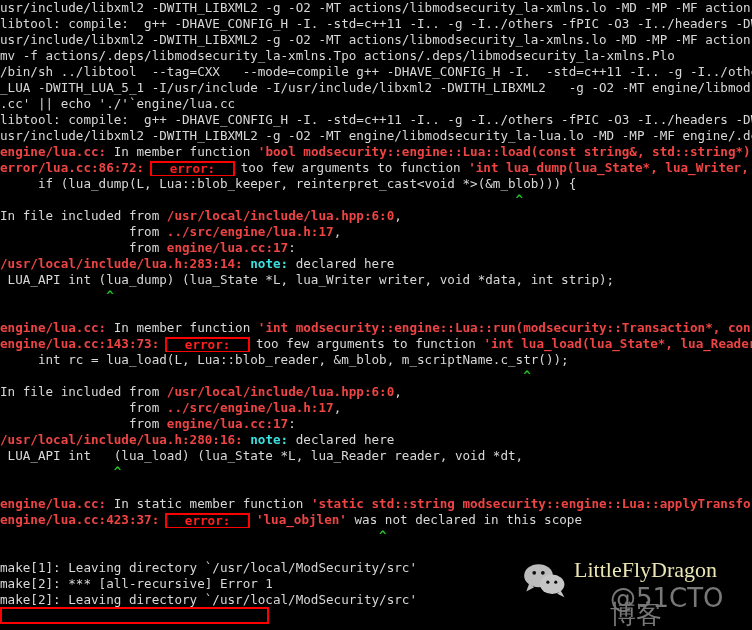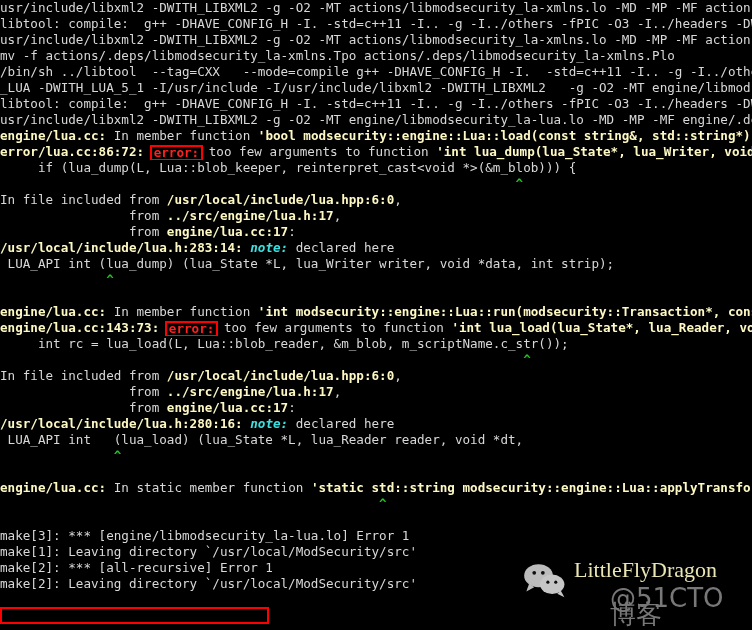--- a/index.html
+++ b/index.html
@@ -26,36 +26,36 @@
     width: 752px;
     padding: 0;
   }
   .line {
     height: 16px;
     white-space: pre;
     overflow: hidden;
     position: relative;
   }
   .seg { white-space: pre; }
-  .b   { font-weight: bold; color: #fef9c3; }
+  .b   { font-weight: bold; color: #ef4444; }
   .n   { color: #d8d8d8; }
   .err {
     color: #ff2020;
     font-weight: bold;
   }
   .errbox {
     display: inline-block;
     border: 2px solid #ff0000;
-    padding: 0px 2px;
+    padding: 0px 18px;
     margin: 0 -2px;
     line-height: 12px;
     position: relative;
     top: 1px;
   }
-  .note { color: #3ae0e0; font-weight: bold; font-style: italic; }
+  .note { color: #3ae0e0; font-weight: bold; }
   .caretline {
     height: 16px;
     white-space: pre;
     color: #22c522;
     font-weight: bold;
     overflow: hidden;
   }
   .blank { height: 16px; }
   .makebox {
     position: absolute;
@@ -105,20 +105,21 @@
 <body>
 
 <div id="terminal">
   <div id="screen">
       <div class="line"><span class="seg n">usr/include/libxml2 -DWITH_LIBXML2 -g -O2 -MT actions/libmodsecurity_la-xmlns.lo -MD -MP -MF actions/.deps/libmodsecurity_la-xmlns.Tpo -c</span></div>
       <div class="line"><span class="seg n">libtool: compile:  g++ -DHAVE_CONFIG_H -I. -std=c++11 -I.. -g -I../others -fPIC -O3 -I../headers -DWITH_GEOIP -I/usr/include -DWITH_LUA -DWITH_LUA_5_1 -I/usr/include -I/</span></div>
       <div class="line"><span class="seg n">usr/include/libxml2 -DWITH_LIBXML2 -g -O2 -MT actions/libmodsecurity_la-xmlns.lo -MD -MP -MF actions/.deps/libmodsecurity_la-xmlns.Tpo -c</span></div>
       <div class="line"><span class="seg n">mv -f actions/.deps/libmodsecurity_la-xmlns.Tpo actions/.deps/libmodsecurity_la-xmlns.Plo</span></div>
       <div class="line"><span class="seg n">/bin/sh ../libtool  --tag=CXX   --mode=compile g++ -DHAVE_CONFIG_H -I.  -std=c++11 -I.. -g -I../others -fPIC -O3 -I../headers -DWITH_GEOIP -I/usr</span></div>
       <div class="line"><span class="seg n">_LUA -DWITH_LUA_5_1 -I/usr/include -I/usr/include/libxml2 -DWITH_LIBXML2   -g -O2 -MT engine/libmodsecurity_la-lua.lo -MD -MP -MF engine/.deps</span></div>
+      <div class="line"><span class="seg n">.cc' || echo './'`engine/lua.cc</span></div>
       <div class="line"><span class="seg n">libtool: compile:  g++ -DHAVE_CONFIG_H -I. -std=c++11 -I.. -g -I../others -fPIC -O3 -I../headers -DWITH_GEOIP -I/usr/include -DWITH_LUA -DWITH_L</span></div>
       <div class="line"><span class="seg n">usr/include/libxml2 -DWITH_LIBXML2 -g -O2 -MT engine/libmodsecurity_la-lua.lo -MD -MP -MF engine/.deps/libm</span></div>
       <div class="line"><span class="seg b">engine/lua.cc:</span><span class="seg n"> In member function </span><span class="seg b">'bool modsecurity::engine::Lua::load(const string&amp;, std::string*)'</span></div>
       <div class="line"><span class="seg b">error/lua.cc:86:72:</span><span class="seg n"> </span><span class="errbox err">error:</span><span class="seg n"> too few arguments to function </span><span class="seg b">'int lua_dump(lua_State*, lua_Writer, void*, int)'</span></div>
       <div class="line"><span class="seg n">     if (lua_dump(L, Lua::blob_keeper, reinterpret_cast&lt;void *&gt;(&amp;m_blob))) {</span></div>
       <div class="caretline"><span>                                                                    ^</span></div>
       <div class="line"><span class="seg n">In file included from </span><span class="seg b">/usr/local/include/lua.hpp:6:0</span><span class="seg n">,</span></div>
       <div class="line"><span class="seg n">                 from </span><span class="seg b">../src/engine/lua.h:17</span><span class="seg n">,</span></div>
       <div class="line"><span class="seg n">                 from </span><span class="seg b">engine/lua.cc:17</span><span class="seg n">:</span></div>
       <div class="line"><span class="seg b">/usr/local/include/lua.h:283:14:</span><span class="seg n"> </span><span class="seg note">note:</span><span class="seg n"> declared here</span></div>
@@ -130,23 +131,23 @@
       <div class="line"><span class="seg n">     int rc = lua_load(L, Lua::blob_reader, &amp;m_blob, m_scriptName.c_str());</span></div>
       <div class="caretline"><span>                                                                     ^</span></div>
       <div class="line"><span class="seg n">In file included from </span><span class="seg b">/usr/local/include/lua.hpp:6:0</span><span class="seg n">,</span></div>
       <div class="line"><span class="seg n">                 from </span><span class="seg b">../src/engine/lua.h:17</span><span class="seg n">,</span></div>
       <div class="line"><span class="seg n">                 from </span><span class="seg b">engine/lua.cc:17</span><span class="seg n">:</span></div>
       <div class="line"><span class="seg b">/usr/local/include/lua.h:280:16:</span><span class="seg n"> </span><span class="seg note">note:</span><span class="seg n"> declared here</span></div>
       <div class="line"><span class="seg n"> LUA_API int   (lua_load) (lua_State *L, lua_Reader reader, void *dt,</span></div>
       <div class="caretline"><span>               ^</span></div>
       <div class="line blank"></div>
       <div class="line"><span class="seg b">engine/lua.cc:</span><span class="seg n"> In static member function </span><span class="seg b">'static std::string modsecurity::engine::Lua::applyTransformations(lua_State*)'</span></div>
+      <div class="line"><span class="seg b">engine/lua.cc:423:37:</span><span class="seg n"> </span><span class="errbox err">error:</span><span class="seg n"> </span><span class="seg b">'lua_objlen'</span><span class="seg n"> was not declared in this scope</span></div>
       <div class="caretline"><span>                                                  ^</span></div>
       <div class="line blank"></div>
-      <div class="line"><span class="seg n">make[3]: *** [engine/libmodsecurity_la-lua.lo] Error 1</span></div>
       <div class="line"><span class="seg n">make[1]: Leaving directory `/usr/local/ModSecurity/src'</span></div>
       <div class="line"><span class="seg n">make[2]: *** [all-recursive] Error 1</span></div>
       <div class="line"><span class="seg n">make[2]: Leaving directory `/usr/local/ModSecurity/src'</span></div>
     </div>
 
   <div id="watermark">
     <svg id="wm-logo" viewBox="0 0 64 50">
       <ellipse cx="23" cy="19" rx="20" ry="16" fill="#e6e6e6"></ellipse>
       <polygon points="10,30 6,41 17,35" fill="#e6e6e6"></polygon>
       <circle cx="17" cy="15" r="2.6" fill="#111"></circle>

